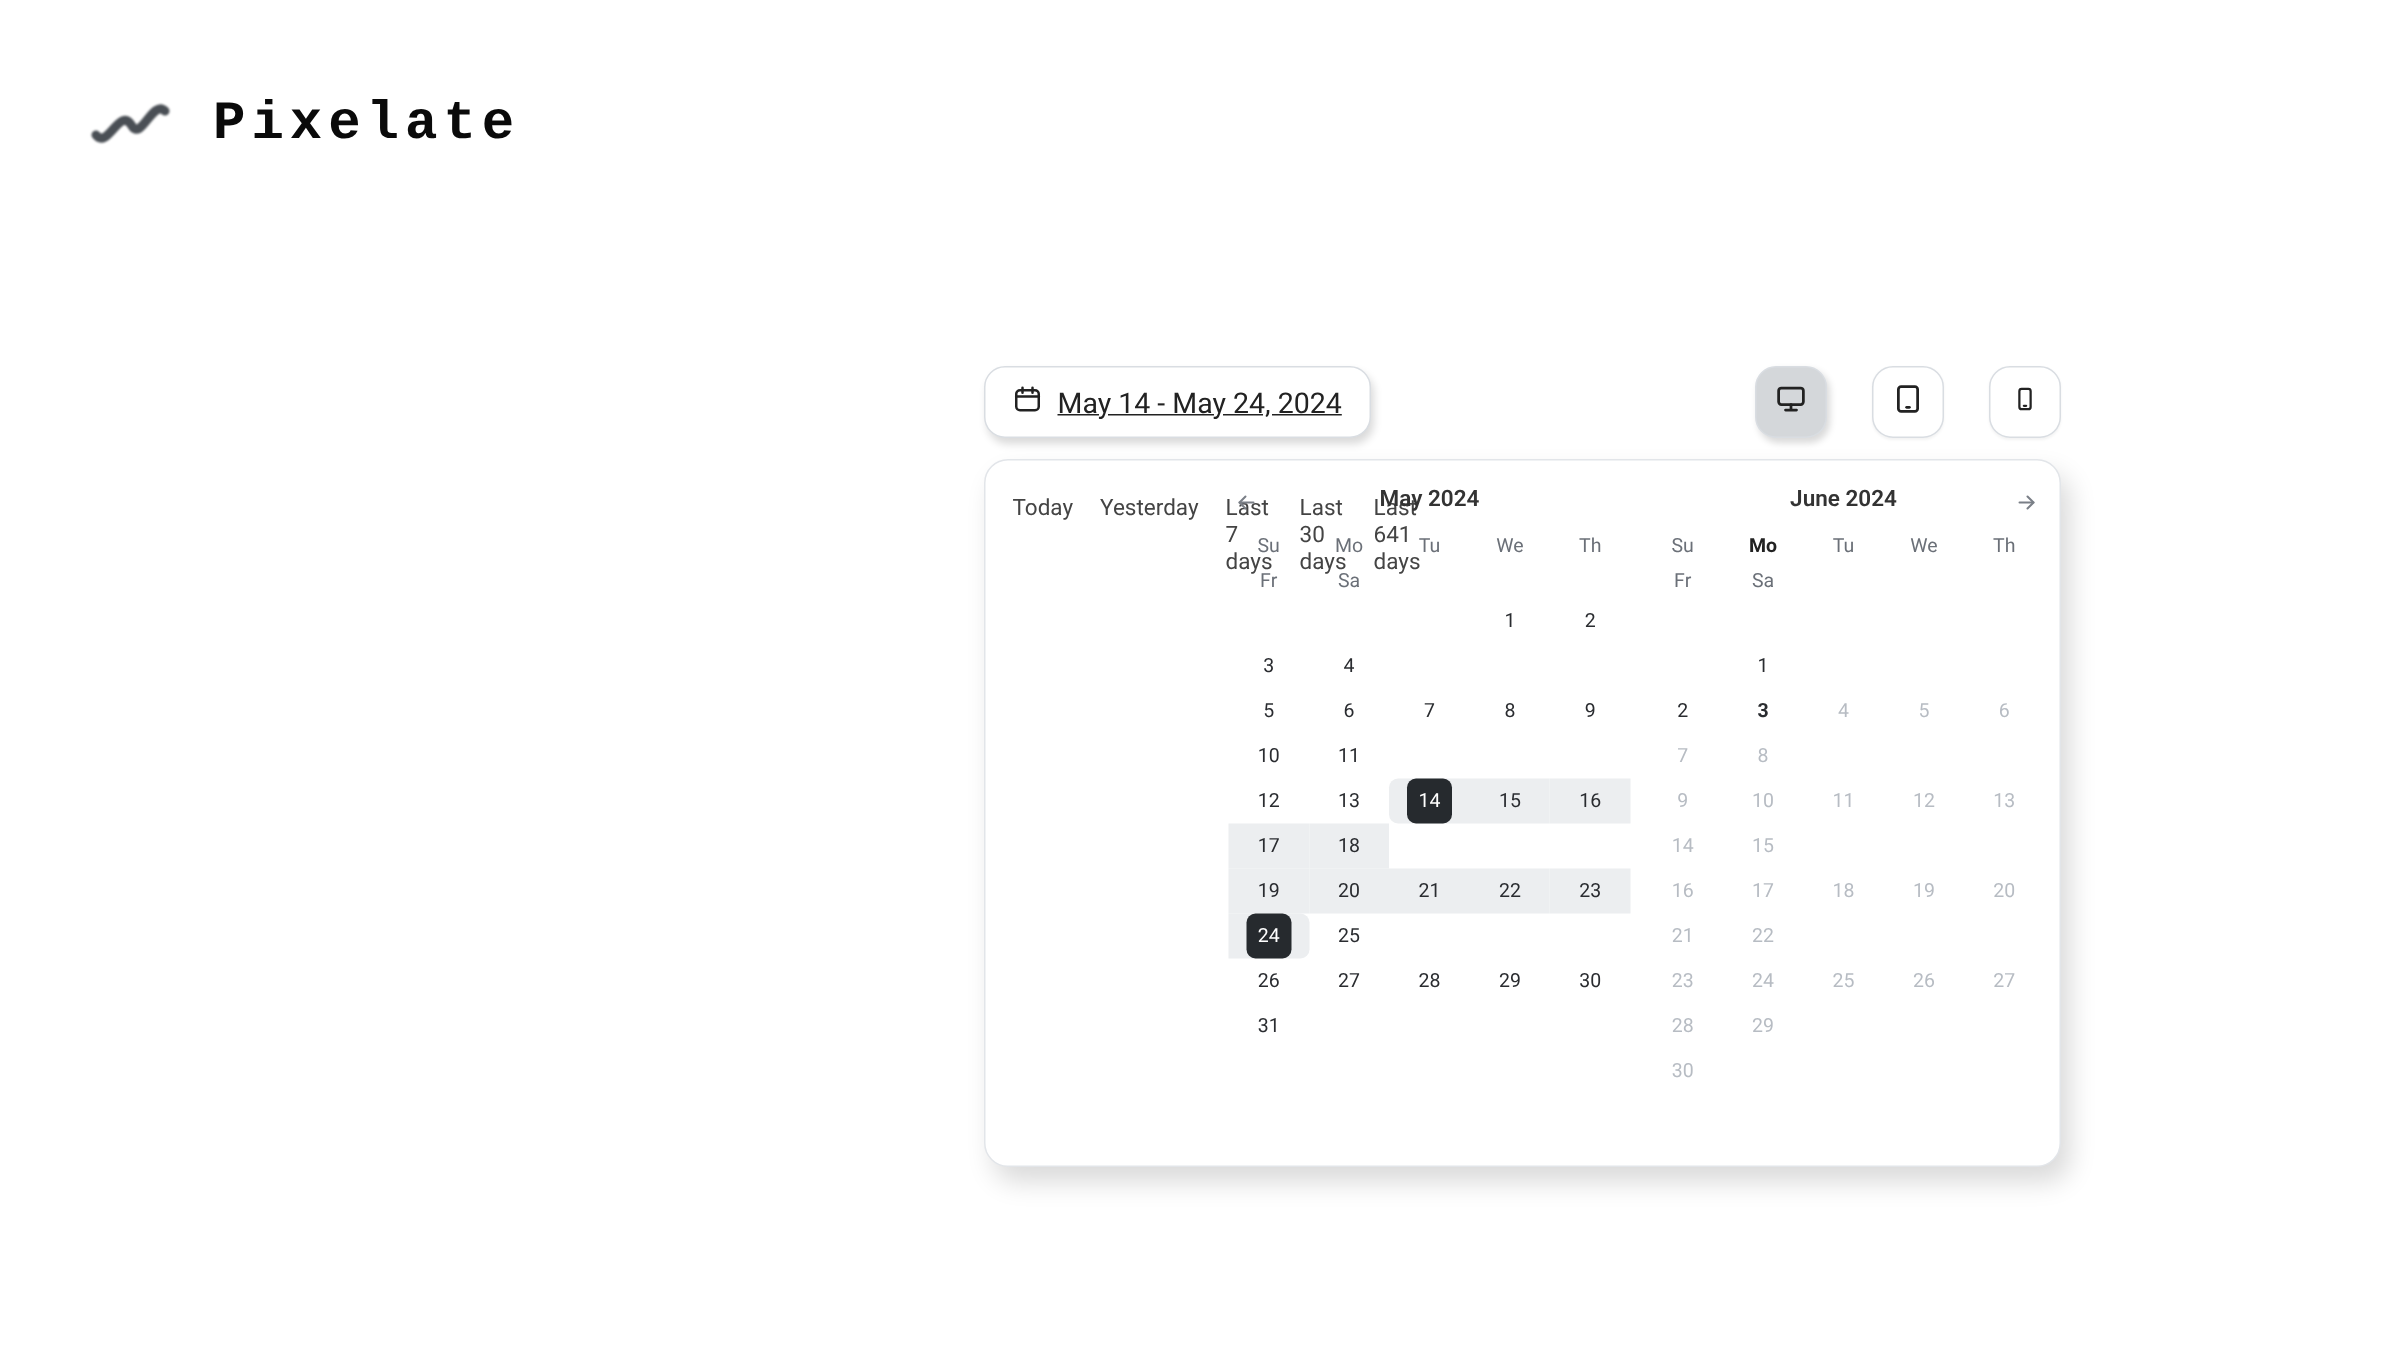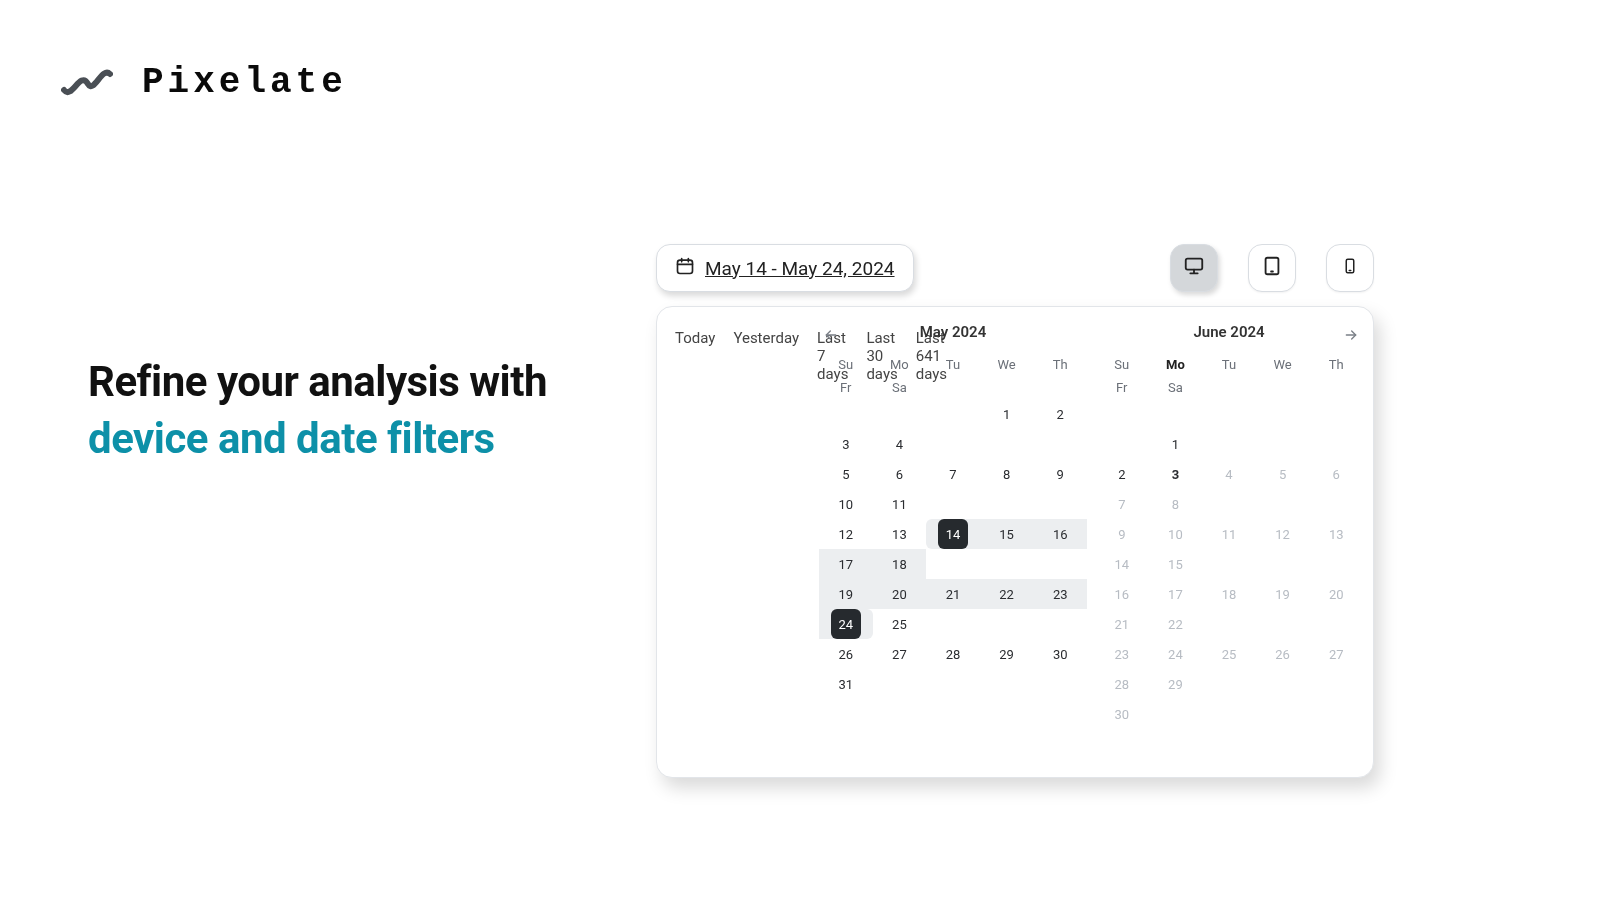--- a/index.html
+++ b/index.html
@@ -82,26 +82,20 @@
 
   <div class="brand">
     <div class="brand-mark">
       <svg viewBox="0 0 54 44" fill="none">
         <path d="M4 30 C 12 40, 20 10, 28 24 C 34 34, 42 6, 50 14" stroke="#4a4f55" stroke-width="6" stroke-linecap="round" stroke-linejoin="round"></path>
       </svg>
     </div>
     <div class="brand-name">Pixelate</div>
   </div>
 
-  <div class="headline-wrap">
-    <h1 class="headline">
-      <span>Refine your analysis with</span><br>
-      <span class="accent">device and date filters</span>
-    </h1>
-  </div>
 
   <div class="cluster">
 
     <div class="toolbar">
       <div class="pill shadow">
         <span>
           <svg width="20" height="20" viewBox="0 0 24 24" fill="none" stroke="#222" stroke-width="2" stroke-linecap="round" stroke-linejoin="round">
             <rect x="3" y="5" width="18" height="16" rx="3"></rect>
               <path d="M3 10h18"></path>
               <path d="M8 3v4M16 3v4"></path>

